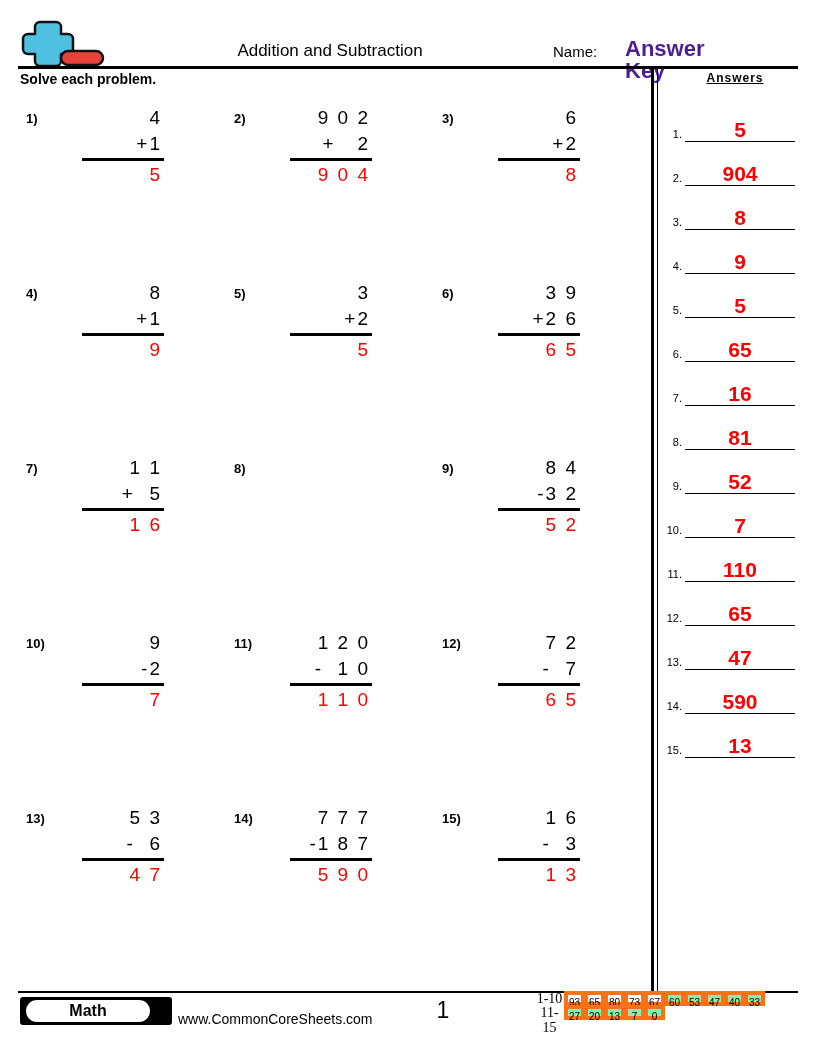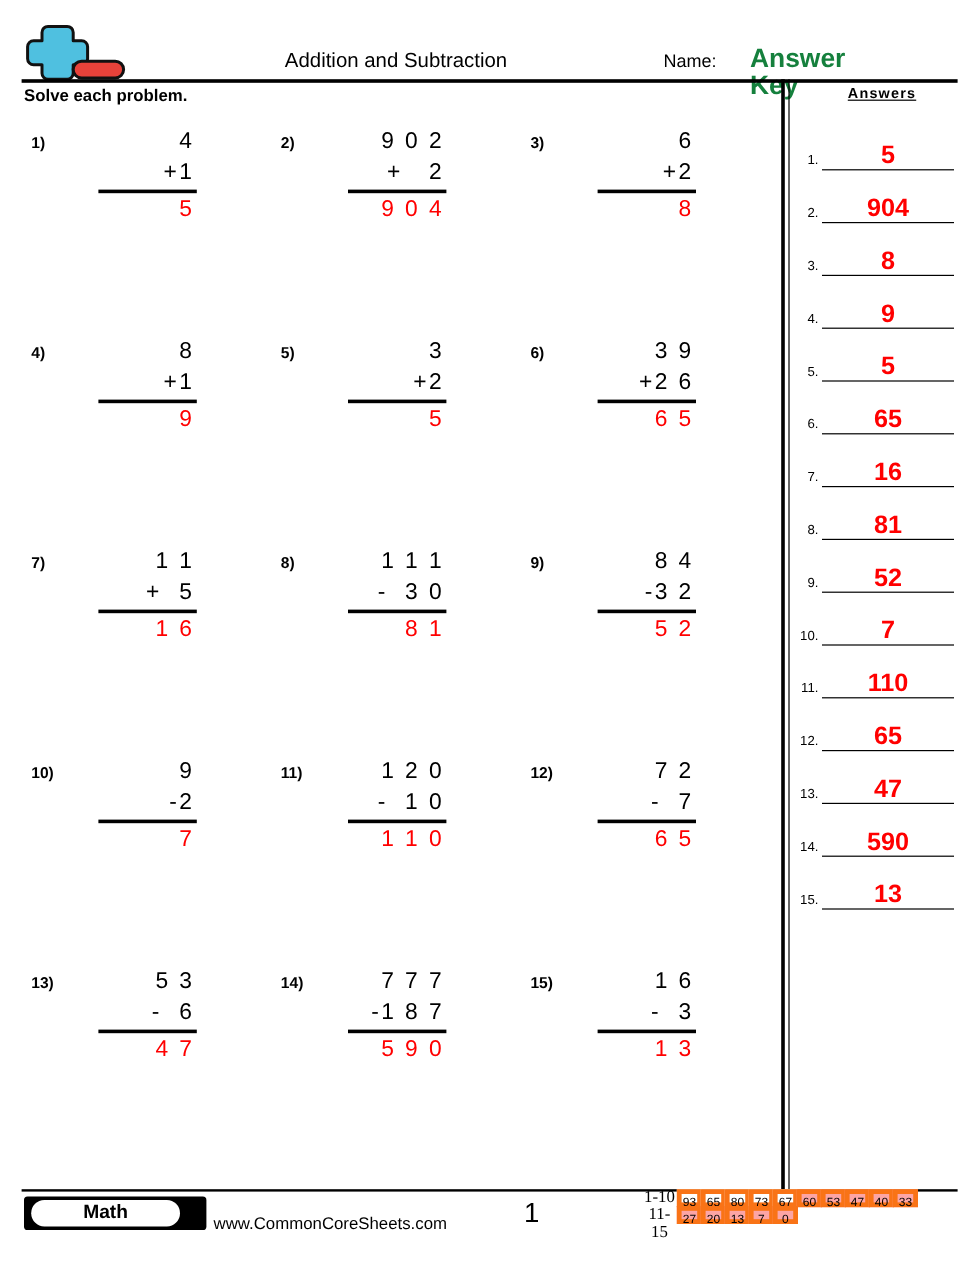--- a/index.html
+++ b/index.html
@@ -42,21 +42,21 @@
     position: absolute;
     left: 553px; top: 44px;
     font-size: 15px;
     line-height: 1;
   }
   #name-value {
     position: absolute;
     left: 625px; top: 38px;
     font-size: 22px;
     font-weight: bold;
-    color: #15803d;
+    color: #4c1d95;
     line-height: 1;
     letter-spacing: 0px;
   }
   #header-rule {
     position: absolute;
     left: 18px; top: 66px;
     width: 780px; height: 3px;
     background: #000;
   }
   #instructions {
@@ -247,21 +247,21 @@
     width: 21px;
     text-align: center;
     line-height: 15px;
     font-size: 10px;
     border: 4px solid #f97316;
     margin-left: -1px;
     box-sizing: border-box;
     background: #ffffff;
   }
   .score-cell.shaded {
-    background: #fca5a5;
+    background: #86efac;
   }
   .score-cell.blank {
     border: none;
     background: transparent;
   }
   .score-row + .score-row { margin-top: -1px; }
 </style>
 </head>
 <body>
 
@@ -351,26 +351,20 @@
       <div class="prob-num">7)</div>
       <div class="prob-stack">
         <div class="prob-line top-num">1 1</div>
         <div class="prob-line op-num">+  5</div>
         <div class="prob-bar"></div>
         <div class="prob-line answer">1 6</div>
       </div>
     </div>
     <div class="problem c1">
       <div class="prob-num">8)</div>
-      <div class="prob-stack">
-        <div class="prob-line top-num">1 1 1</div>
-        <div class="prob-line op-num">-  3 0</div>
-        <div class="prob-bar"></div>
-        <div class="prob-line answer">8 1</div>
-      </div>
     </div>
     <div class="problem c2">
       <div class="prob-num">9)</div>
       <div class="prob-stack">
         <div class="prob-line top-num">8 4</div>
         <div class="prob-line op-num">-3 2</div>
         <div class="prob-bar"></div>
         <div class="prob-line answer">5 2</div>
       </div>
     </div>

